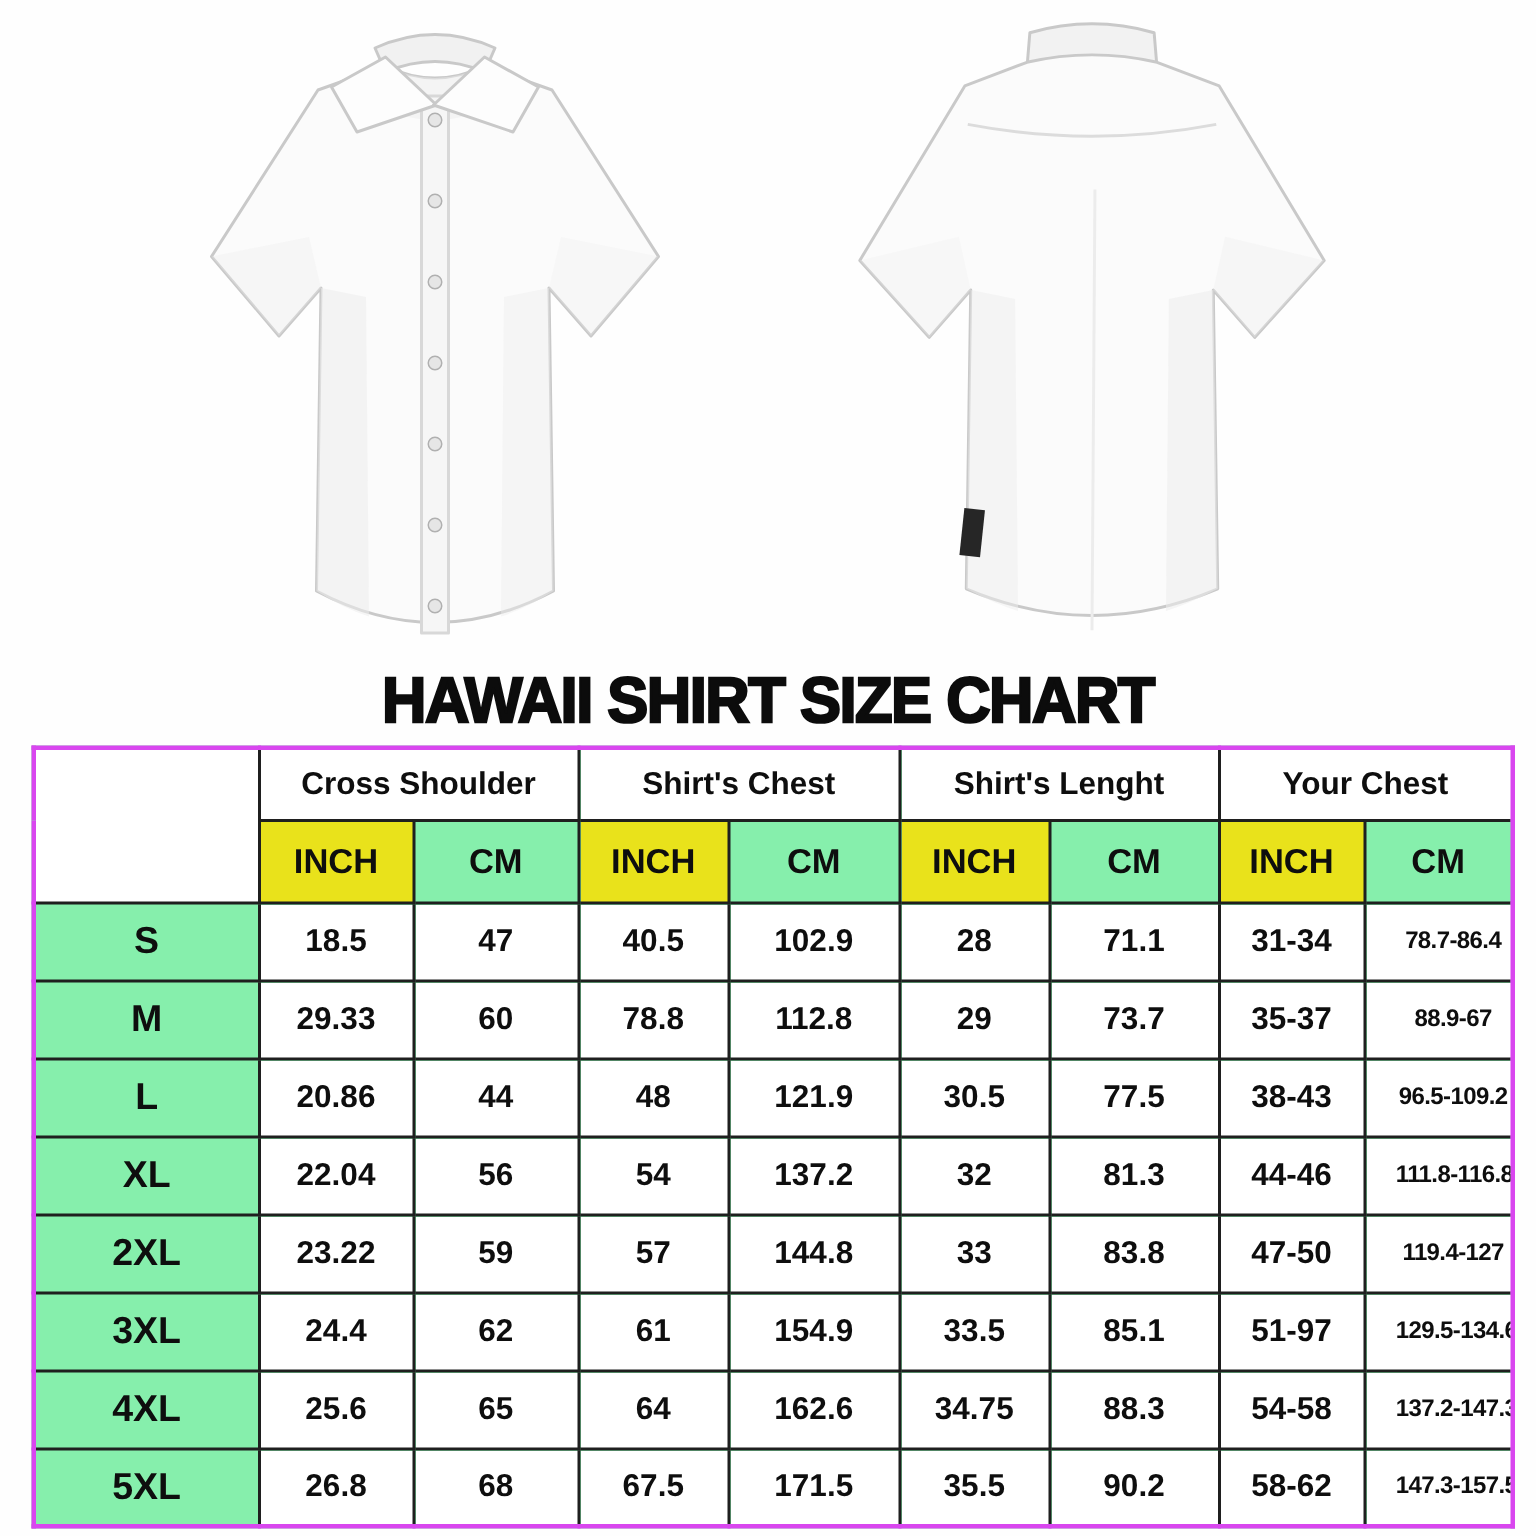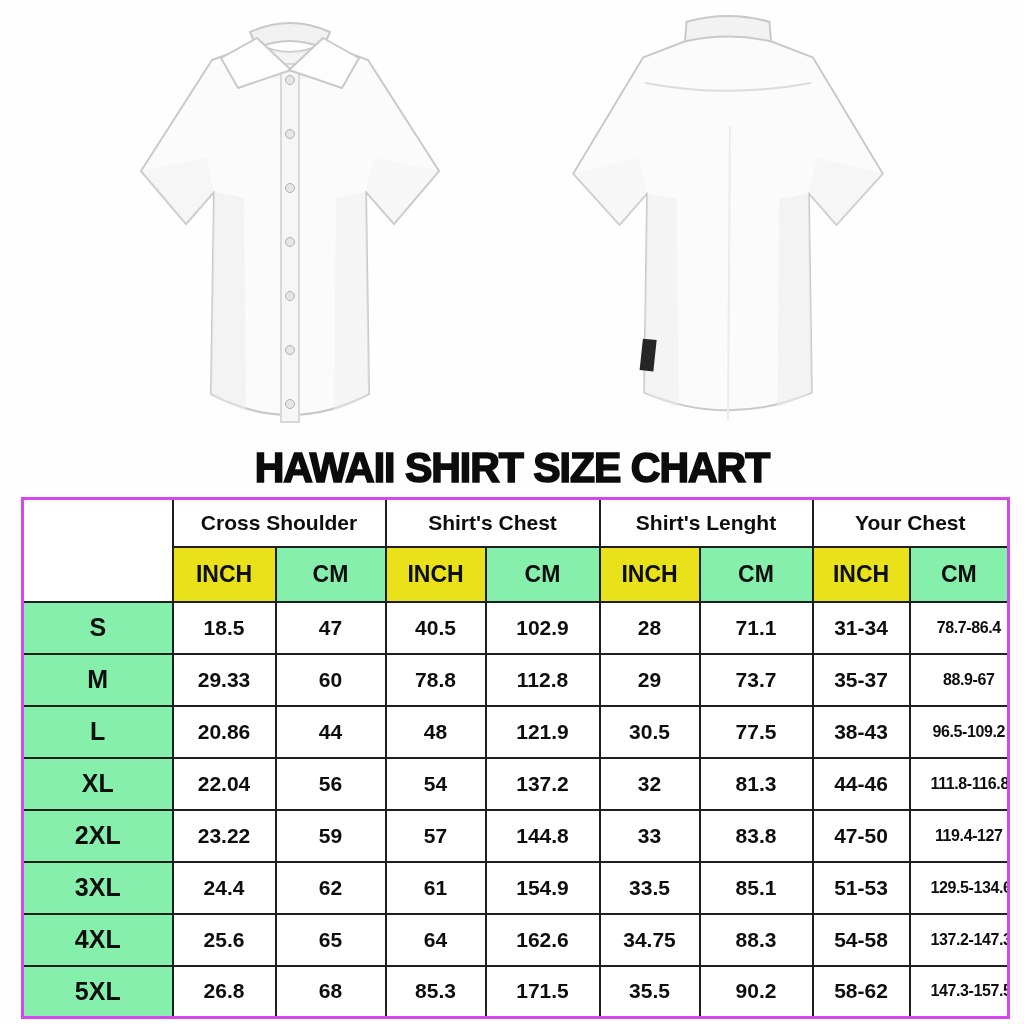--- a/index.html
+++ b/index.html
@@ -192,39 +192,39 @@
         <td class="val sm">119.4-127</td>
       </tr>
       <tr>
         <th class="size-cell">3XL</th>
         <td class="val inch">24.4</td>
         <td class="val">62</td>
         <td class="val inch">61</td>
         <td class="val">154.9</td>
         <td class="val inch">33.5</td>
         <td class="val">85.1</td>
-        <td class="val inch">51-53</td>
+        <td class="val inch">51-97</td>
         <td class="val sm">129.5-134.6</td>
       </tr>
       <tr>
         <th class="size-cell">4XL</th>
         <td class="val inch">25.6</td>
         <td class="val">65</td>
         <td class="val inch">64</td>
         <td class="val">162.6</td>
         <td class="val inch">34.75</td>
         <td class="val">88.3</td>
         <td class="val inch">54-58</td>
         <td class="val sm">137.2-147.3</td>
       </tr>
       <tr>
         <th class="size-cell">5XL</th>
         <td class="val inch">26.8</td>
         <td class="val">68</td>
-        <td class="val inch">85.3</td>
+        <td class="val inch">67.5</td>
         <td class="val">171.5</td>
         <td class="val inch">35.5</td>
         <td class="val">90.2</td>
         <td class="val inch">58-62</td>
         <td class="val sm">147.3-157.5</td>
       </tr>
     </tbody>
   </table>
 </div>
 

